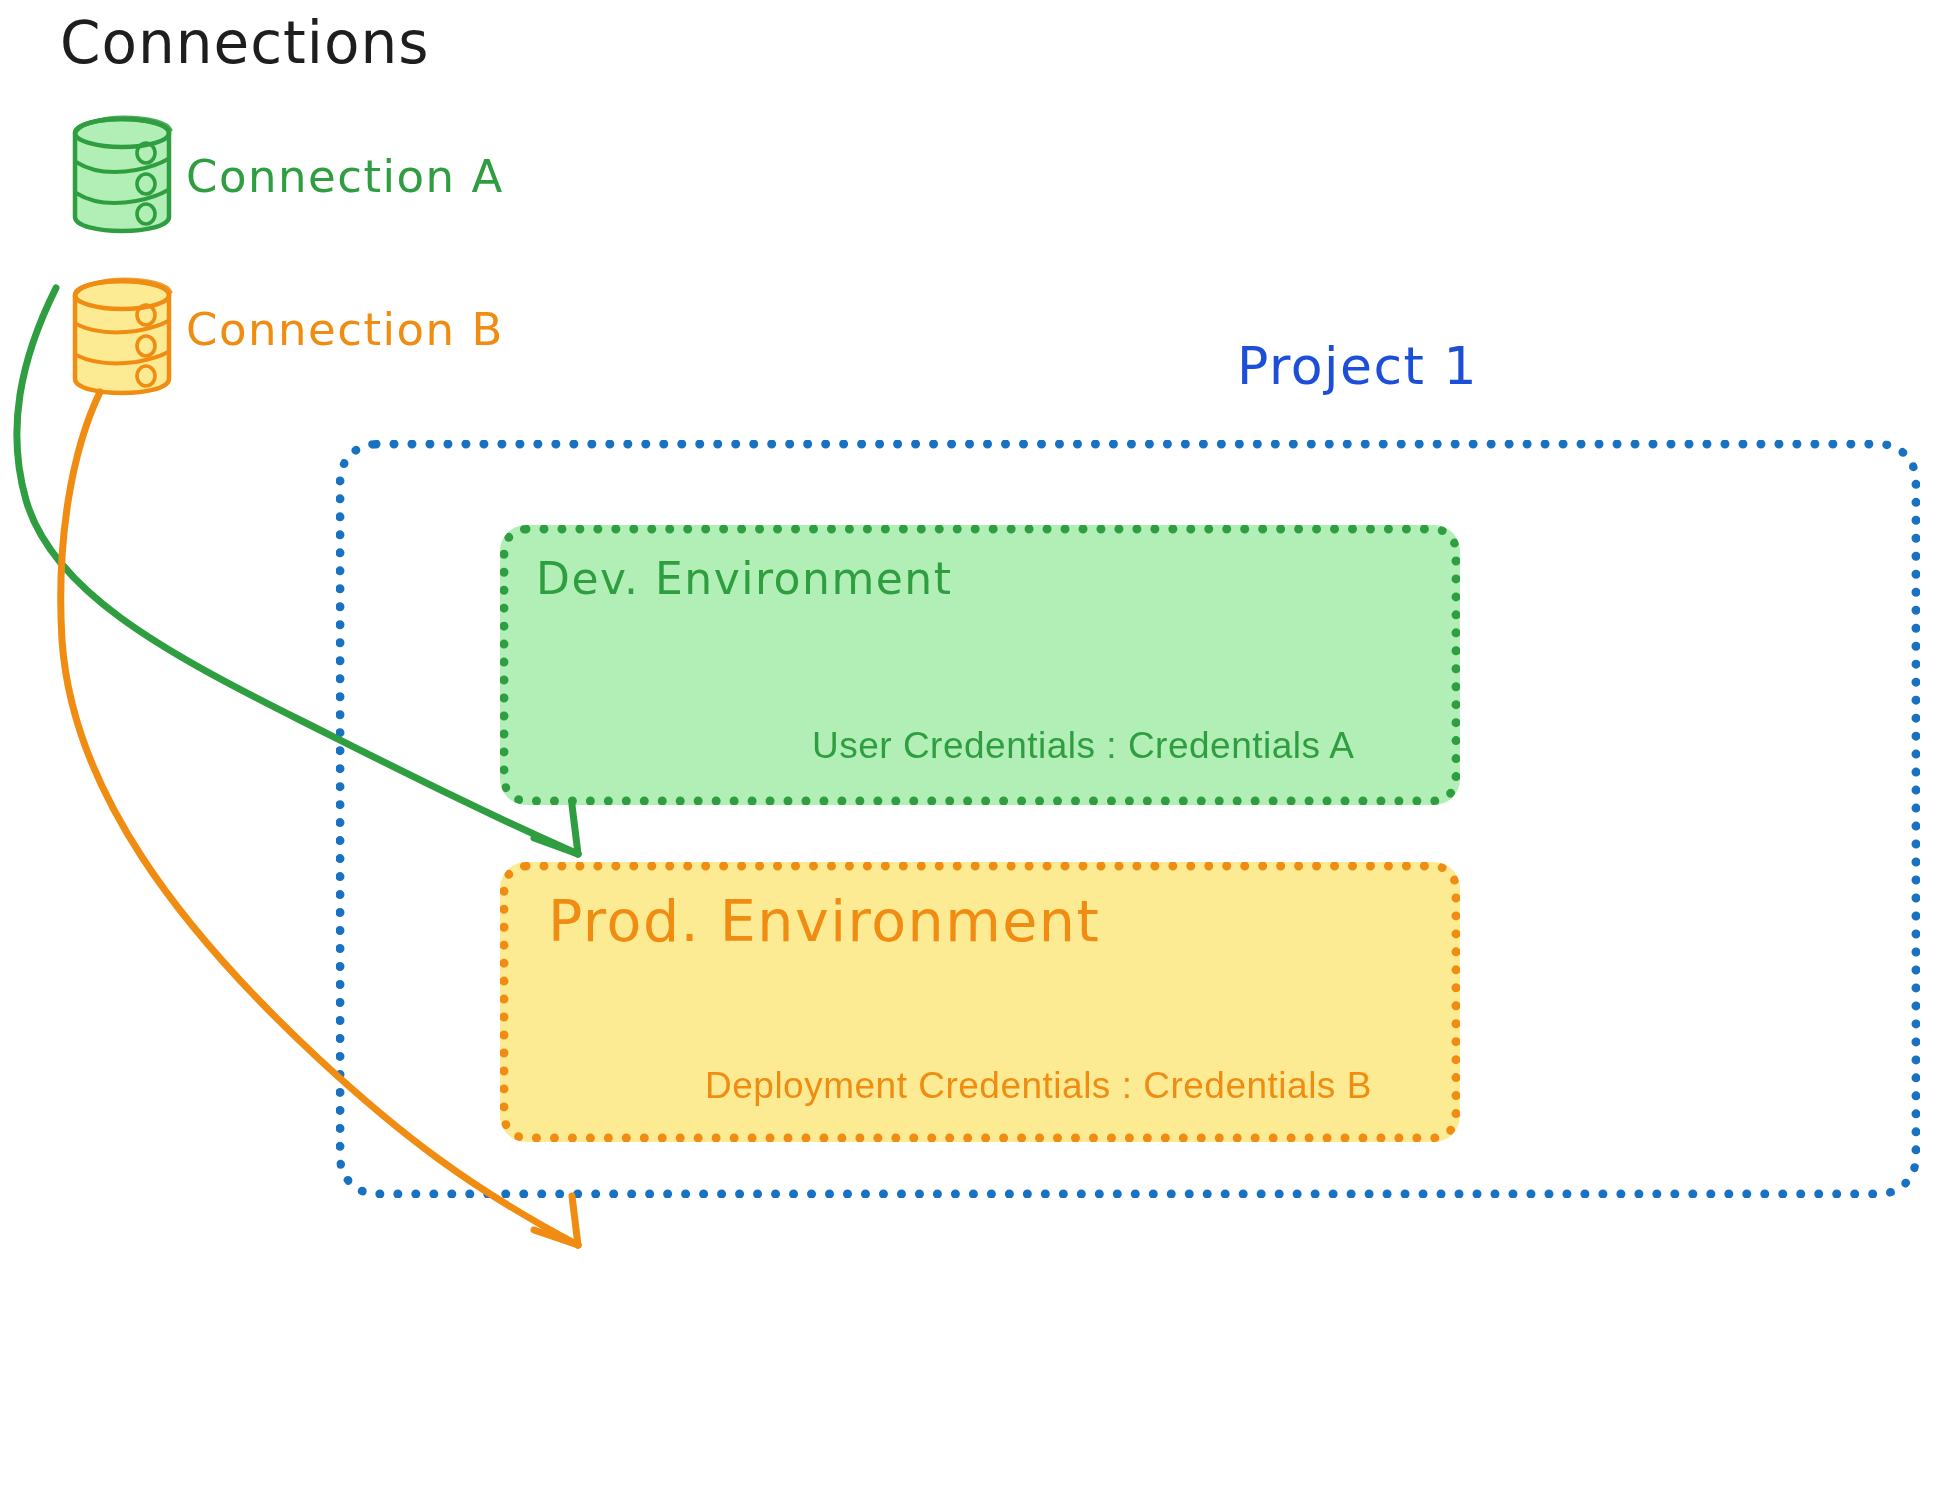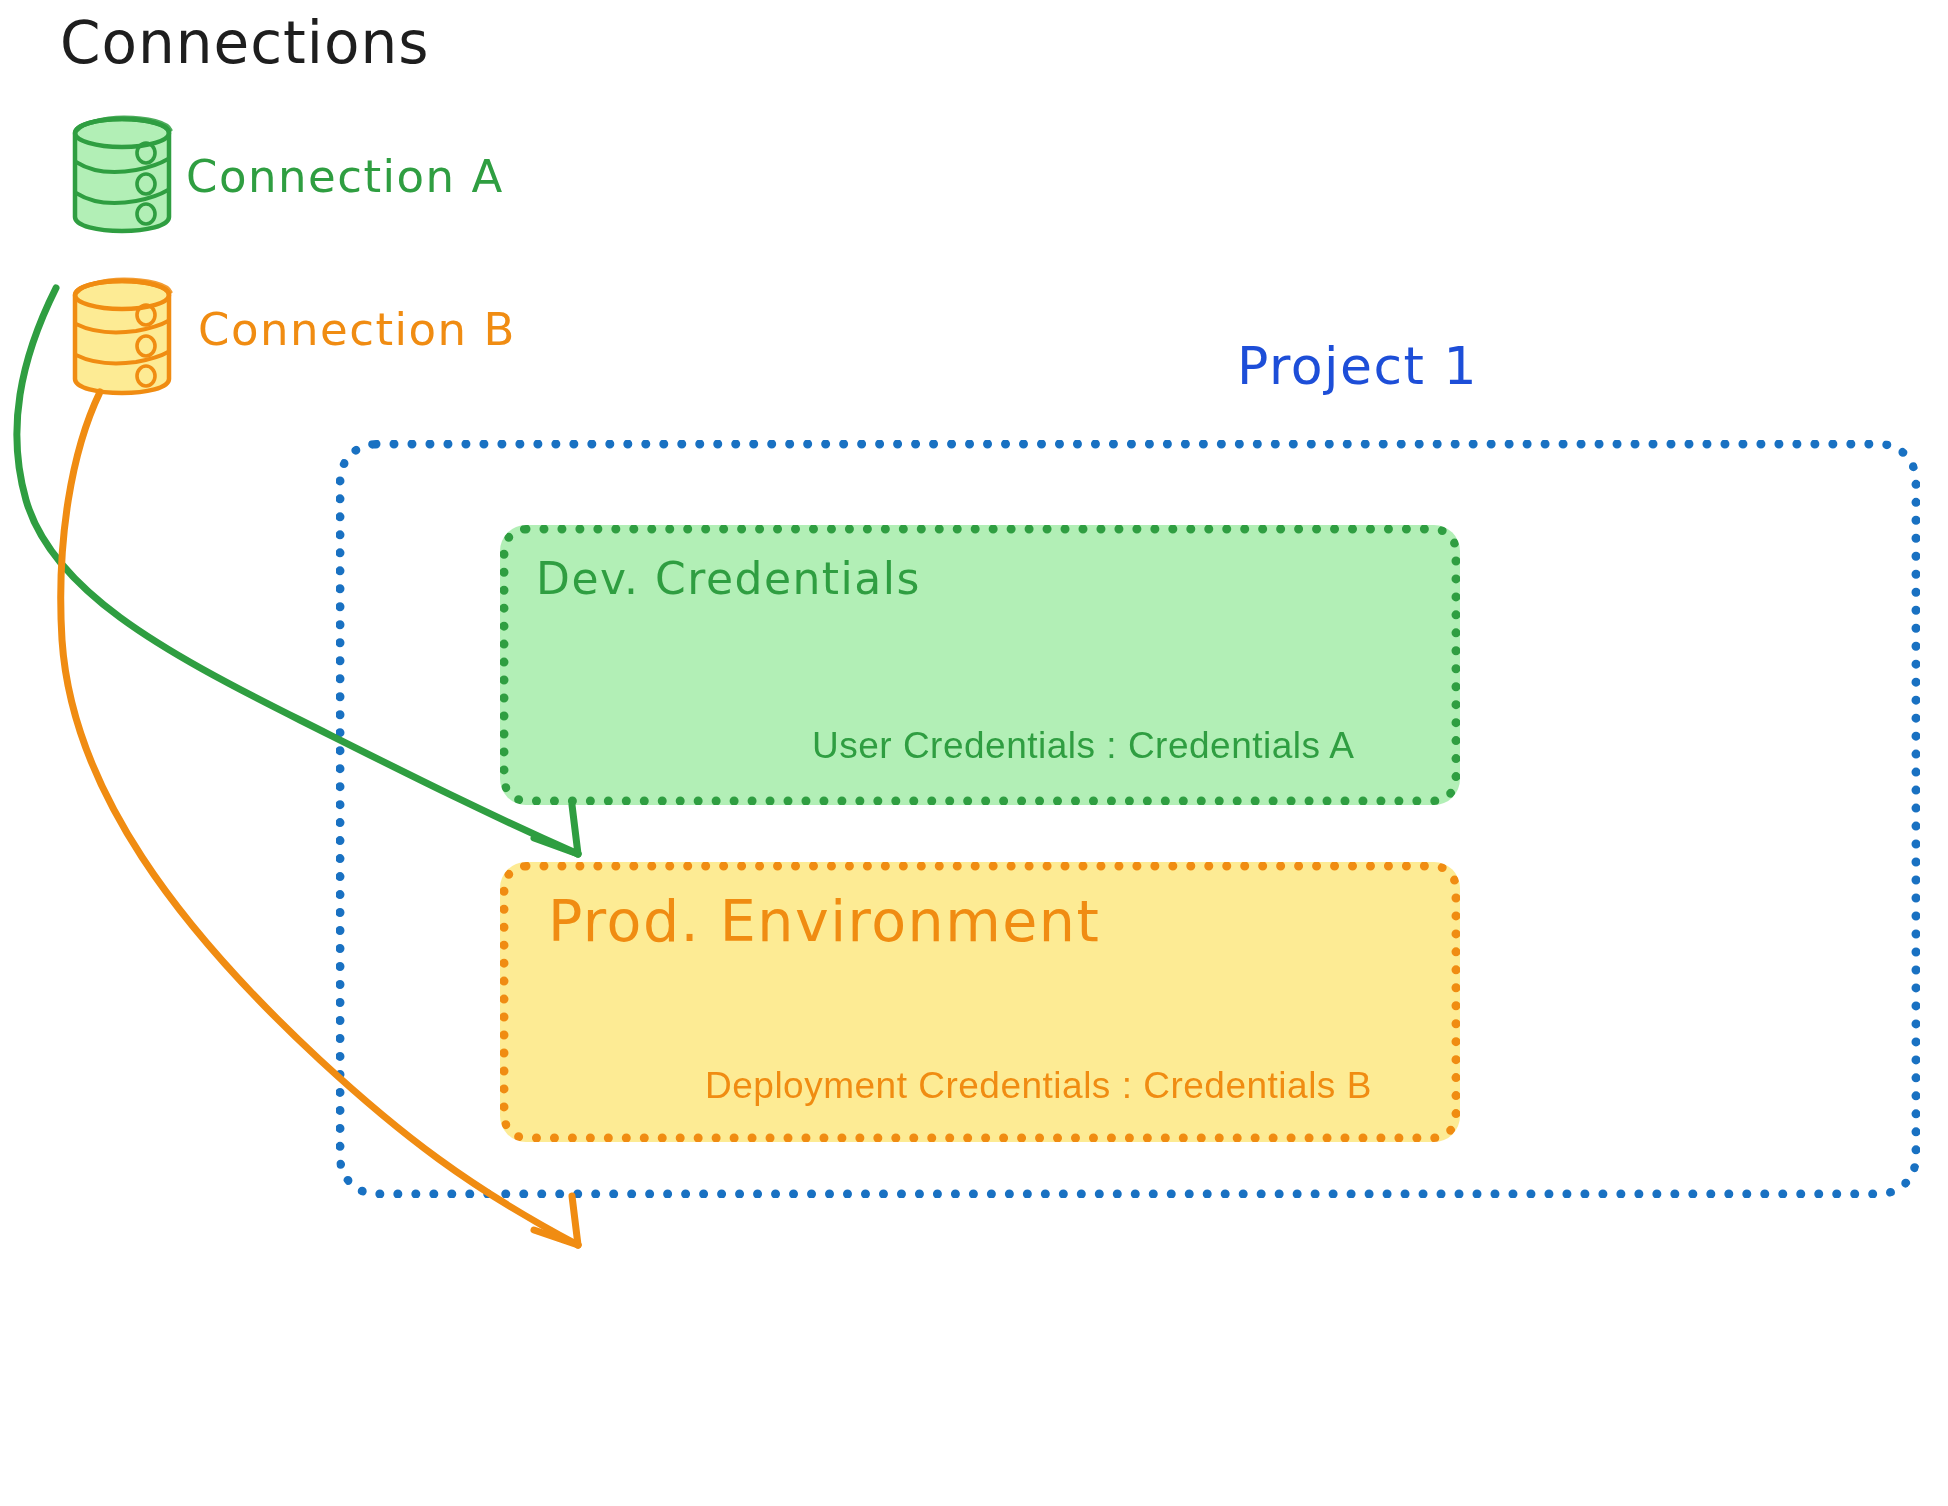--- a/index.html
+++ b/index.html
@@ -51,21 +51,21 @@
   .label-conn-a {
     left: 186px;
     top: 146px;
     font-size: 45px;
     color: #2f9e41;
     letter-spacing: 1.5px;
     margin-top: 8px;
   }
 
   .label-conn-b {
-    left: 198px;
+    left: 186px;
     top: 307px;
     font-size: 45px;
     color: #f08c12;
     letter-spacing: 1.5px;
   }
 
   .label-project {
     left: 1237px;
     top: 340px;
     font-size: 52px;
@@ -203,21 +203,21 @@
   </svg>
 
   <div class="txt title-connections">Connections</div>
 
   <div class="txt label-conn-a">Connection A</div>
 
   <div class="txt label-conn-b">Connection B</div>
 
   <div class="txt label-project">Project 1</div>
 
-  <div class="txt label-dev-env">Dev. Credentials</div>
+  <div class="txt label-dev-env">Dev. Environment</div>
 
   <div class="txt cred-mono cred-dev">User Credentials : Credentials A</div>
 
   <div class="txt label-prod-env">Prod. Environment</div>
 
   <div class="txt cred-mono cred-prod">Deployment Credentials : Credentials B</div>
 
 </div>
 
 </body></html>

